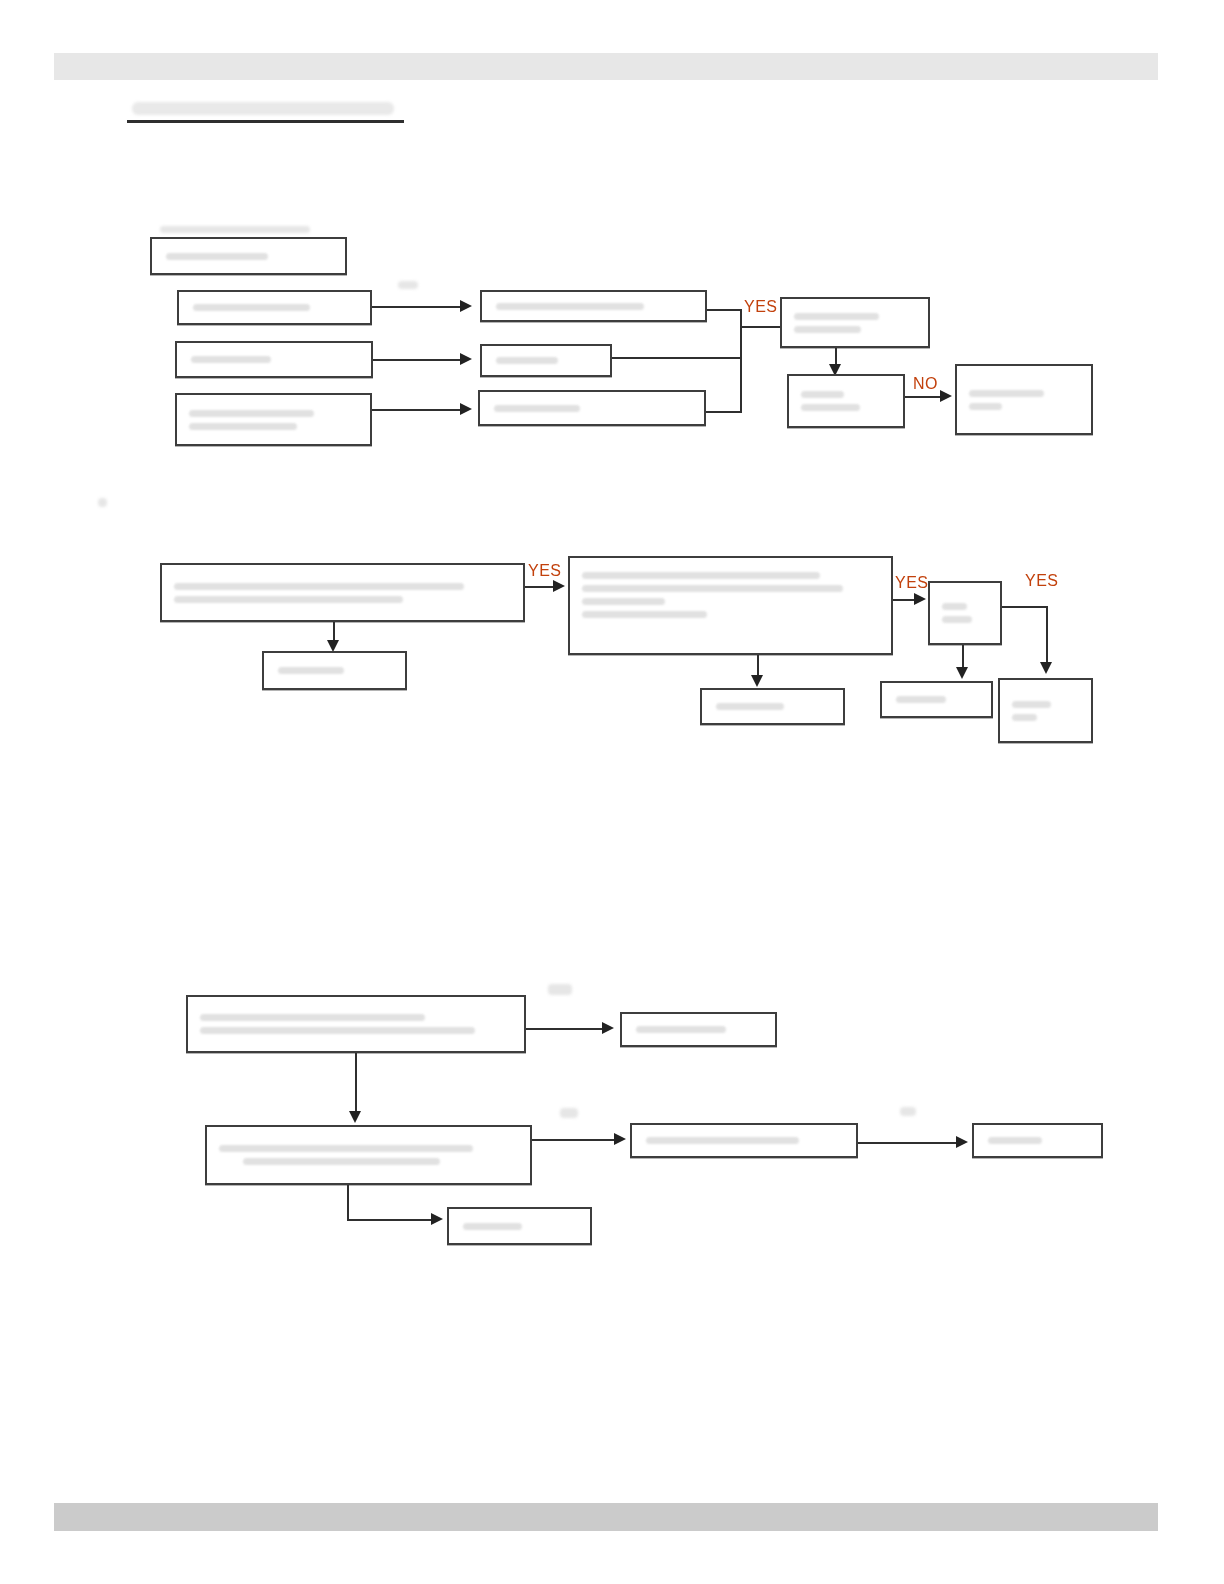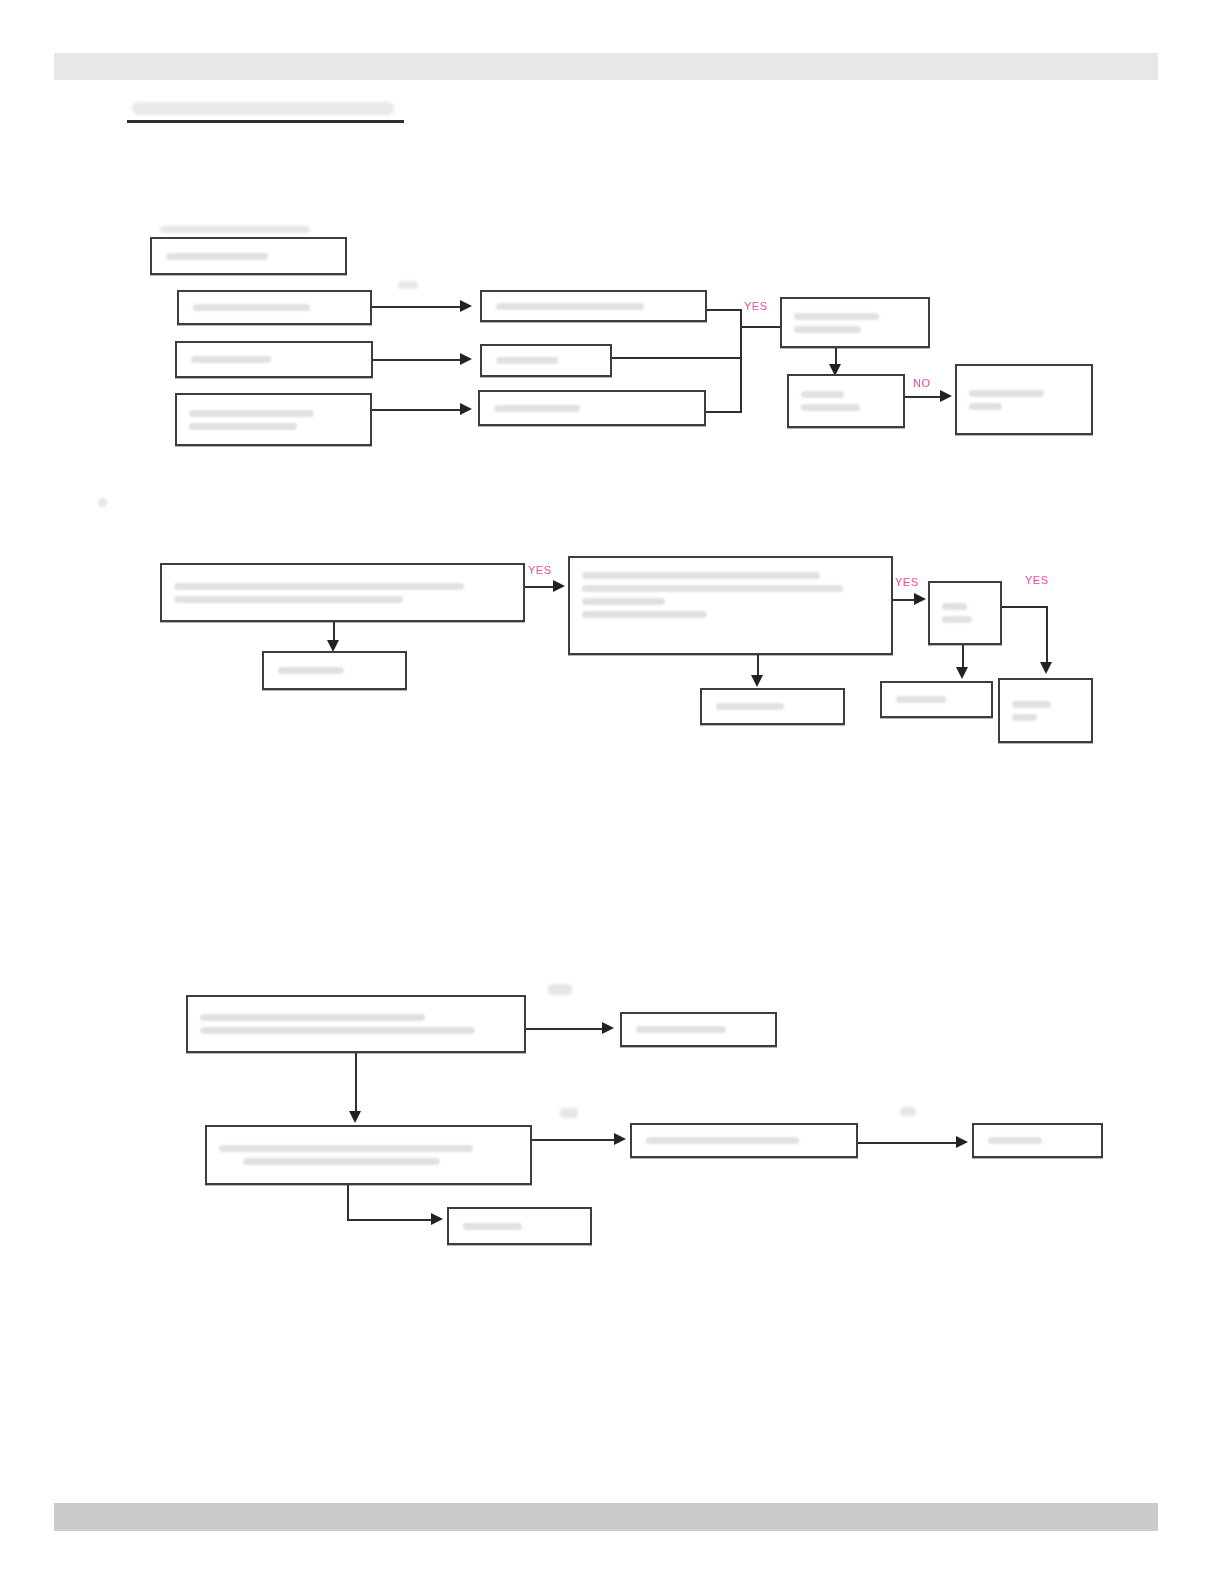--- a/index.html
+++ b/index.html
@@ -33,21 +33,21 @@
   .hline{position:absolute;height:2px;background:#2f2f2f;}
   .vline{position:absolute;width:2px;background:#2f2f2f;}
   .ah-right{position:absolute;width:0;height:0;
     border-top:6px solid transparent;border-bottom:6px solid transparent;
     border-left:12px solid #222;}
   .ah-down{position:absolute;width:0;height:0;
     border-left:6px solid transparent;border-right:6px solid transparent;
     border-top:12px solid #222;}
 
   .conn-label{
-    position:absolute;font-size:11px;color:#ec4899;letter-spacing:.5px;
+    position:absolute;font-size:16px;color:#c2410c;letter-spacing:.5px;
     line-height:13px;
   }
   .smudge{position:absolute;background:#e6e6e6;border-radius:4px;filter:blur(1.5px);}
 </style>
 </head>
 <body>
 
 <div id="page">
 
   <div class="band top"></div>

